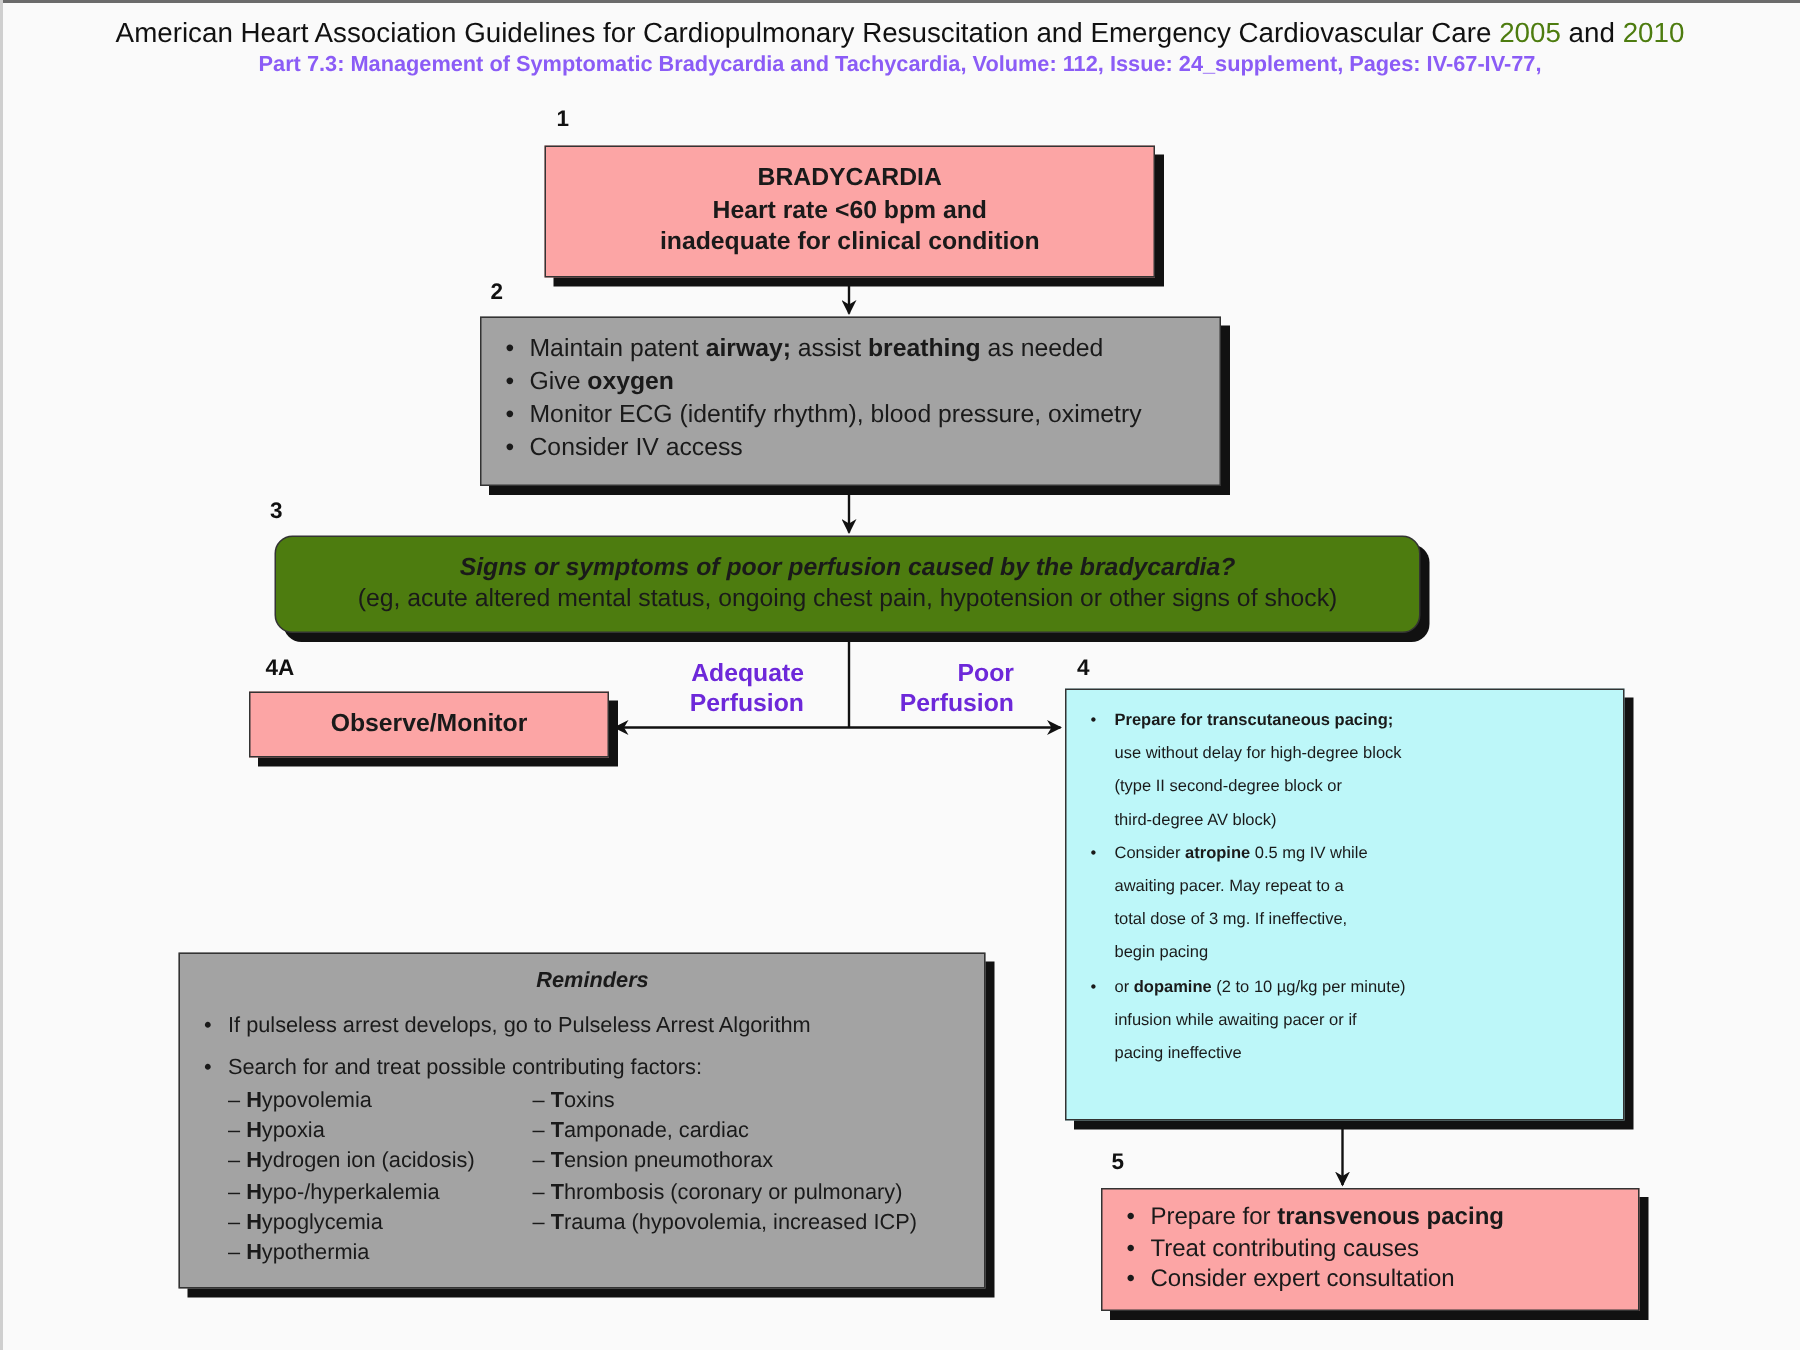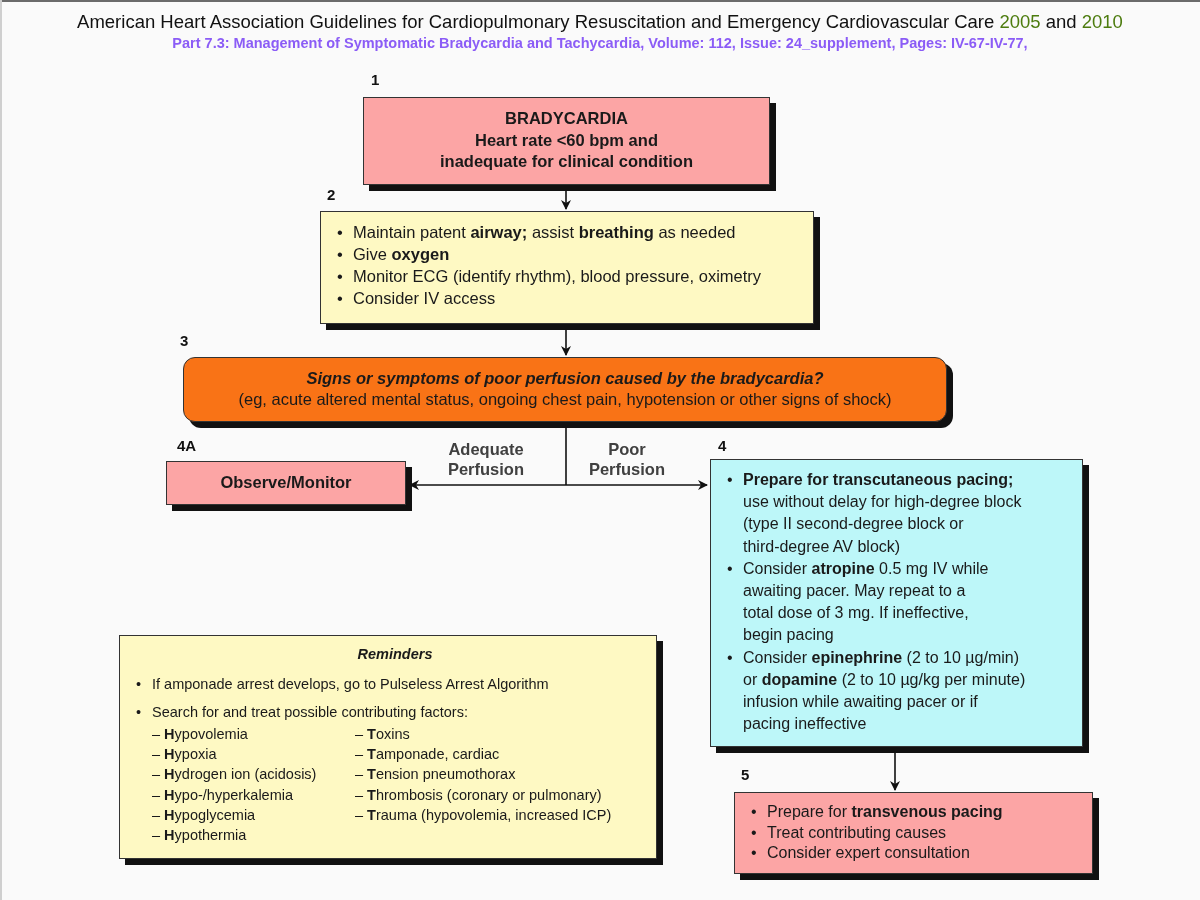--- a/index.html
+++ b/index.html
@@ -22,44 +22,44 @@
   }
   .num {
     position: absolute; font-weight: bold; font-size: 15px; color: #111;
   }
   .box {
     position: absolute; box-sizing: border-box;
     border: 1.5px solid #333;
     box-shadow: 6px 6px 0 #111;
   }
   .beige { background: #fca5a5; }
-  .green { background: #fef9c3; }
-  .pink { background: #f97316; border-radius: 12px; }
+  .green { background: #a3a3a3; }
+  .pink { background: #4d7c0f; border-radius: 12px; }
   .cyan { background: #bdf7f9; }
   .center { text-align: center; }
   .b1 { left: 363px; top: 97px; width: 407px; height: 88px; font-weight: bold; font-size: 16.5px; line-height: 21.5px; padding-top: 10px; }
   .b2 { left: 320px; top: 211px; width: 494px; height: 113px; font-size: 16.5px; padding: 9px 0 0 14px; }
   .b3 { left: 183px; top: 357px; width: 764px; height: 65px; font-size: 16.5px; line-height: 21px; padding-top: 10px; }
   .b4a { left: 166px; top: 461px; width: 240px; height: 44px; font-weight: bold; font-size: 16.5px; line-height: 40px; }
-  .b4 { left: 710px; top: 459px; width: 373px; height: 288px; font-size: 16px; padding: 9px 0 0 14px; }
+  .b4 { left: 710px; top: 459px; width: 373px; height: 288px; font-size: 11px; padding: 9px 0 0 14px; }
   .b5 { left: 734px; top: 792px; width: 359px; height: 82px; font-size: 16px; padding: 9px 0 0 14px; }
   .brem { left: 119px; top: 635px; width: 538px; height: 224px; font-size: 14.5px; padding: 10px 0 0 14px; }
   ul.bul { list-style: none; margin: 0; padding: 0; }
   ul.bul li { position: relative; padding-left: 18px; line-height: 22px; }
   ul.bul li::before { content: "•"; position: absolute; left: 2px; top: 0; }
   .b4 ul.bul li, .b5 ul.bul li { line-height: 22.2px; }
   .b5 ul.bul li { line-height: 20.5px; }
   .rem-title { text-align: center; font-weight: bold; font-style: italic; font-size: 14.5px; margin-bottom: 12px; }
   .rem-item { position: relative; padding-left: 18px; line-height: 20px; margin-bottom: 8px; }
   .rem-item::before { content: "•"; position: absolute; left: 2px; top: 0; }
   .cols { display: flex; margin-top: -6px; padding-left: 18px; }
   .col { line-height: 20.2px; }
   .col1 { width: 203px; }
   .factor .ini { font-weight: bold; }
-  .label-red { position: absolute; color: #404040; font-weight: bold; font-size: 16.5px; line-height: 20px; text-align: center; }
+  .label-red { position: absolute; color: #6d28d9; font-weight: bold; font-size: 16.5px; line-height: 20px; text-align: right; }
   svg.lines { position: absolute; left: 0; top: 0; }
 </style>
 </head>
 <body>
 
 <div class="frame-top"></div>
 <div class="frame-left"></div>
 
 <div class="title1">
   <span>American Heart Association Guidelines for Cardiopulmonary Resuscitation and Emergency Cardiovascular Care</span>
@@ -127,40 +127,39 @@
         <div><span>(type II second-degree block or</span></div>
         <div><span>third-degree AV block)</span></div>
       </li>
       <li>
         <div><span>Consider </span><b>atropine</b><span> 0.5 mg IV while</span></div>
         <div><span>awaiting pacer. May repeat to a</span></div>
         <div><span>total dose of 3 mg. If ineffective,</span></div>
         <div><span>begin pacing</span></div>
       </li>
       <li>
-        <div><span>Consider </span><b>epinephrine</b><span> (2 to 10 µg/min)</span></div>
         <div><span>or </span><b>dopamine</b><span> (2 to 10 µg/kg per minute)</span></div>
         <div><span>infusion while awaiting pacer or if</span></div>
         <div><span>pacing ineffective</span></div>
       </li>
     </ul>
 </div>
 
 <div class="num" style="left:741px; top:766px;">5</div>
 <div class="box beige b5">
   <ul class="bul" id="s5list">
       <li><span>Prepare for </span><b>transvenous pacing</b></li>
       <li><span>Treat contributing causes</span></li>
       <li><span>Consider expert consultation</span></li>
     </ul>
 </div>
 
 <div class="box green brem">
   <div class="rem-title">Reminders</div>
-  <div class="rem-item">If amponade arrest develops, go to Pulseless Arrest Algorithm</div>
+  <div class="rem-item">If pulseless arrest develops, go to Pulseless Arrest Algorithm</div>
   <div class="rem-item">Search for and treat possible contributing factors:</div>
   <div class="cols">
     <div class="col col1" id="hcol">
         <div class="factor"><span>– </span><span class="ini">H</span><span>ypovolemia</span></div>
         <div class="factor"><span>– </span><span class="ini">H</span><span>ypoxia</span></div>
         <div class="factor"><span>– </span><span class="ini">H</span><span>ydrogen ion (acidosis)</span></div>
         <div class="factor"><span>– </span><span class="ini">H</span><span>ypo-/hyperkalemia</span></div>
         <div class="factor"><span>– </span><span class="ini">H</span><span>ypoglycemia</span></div>
         <div class="factor"><span>– </span><span class="ini">H</span><span>ypothermia</span></div>
       </div>

